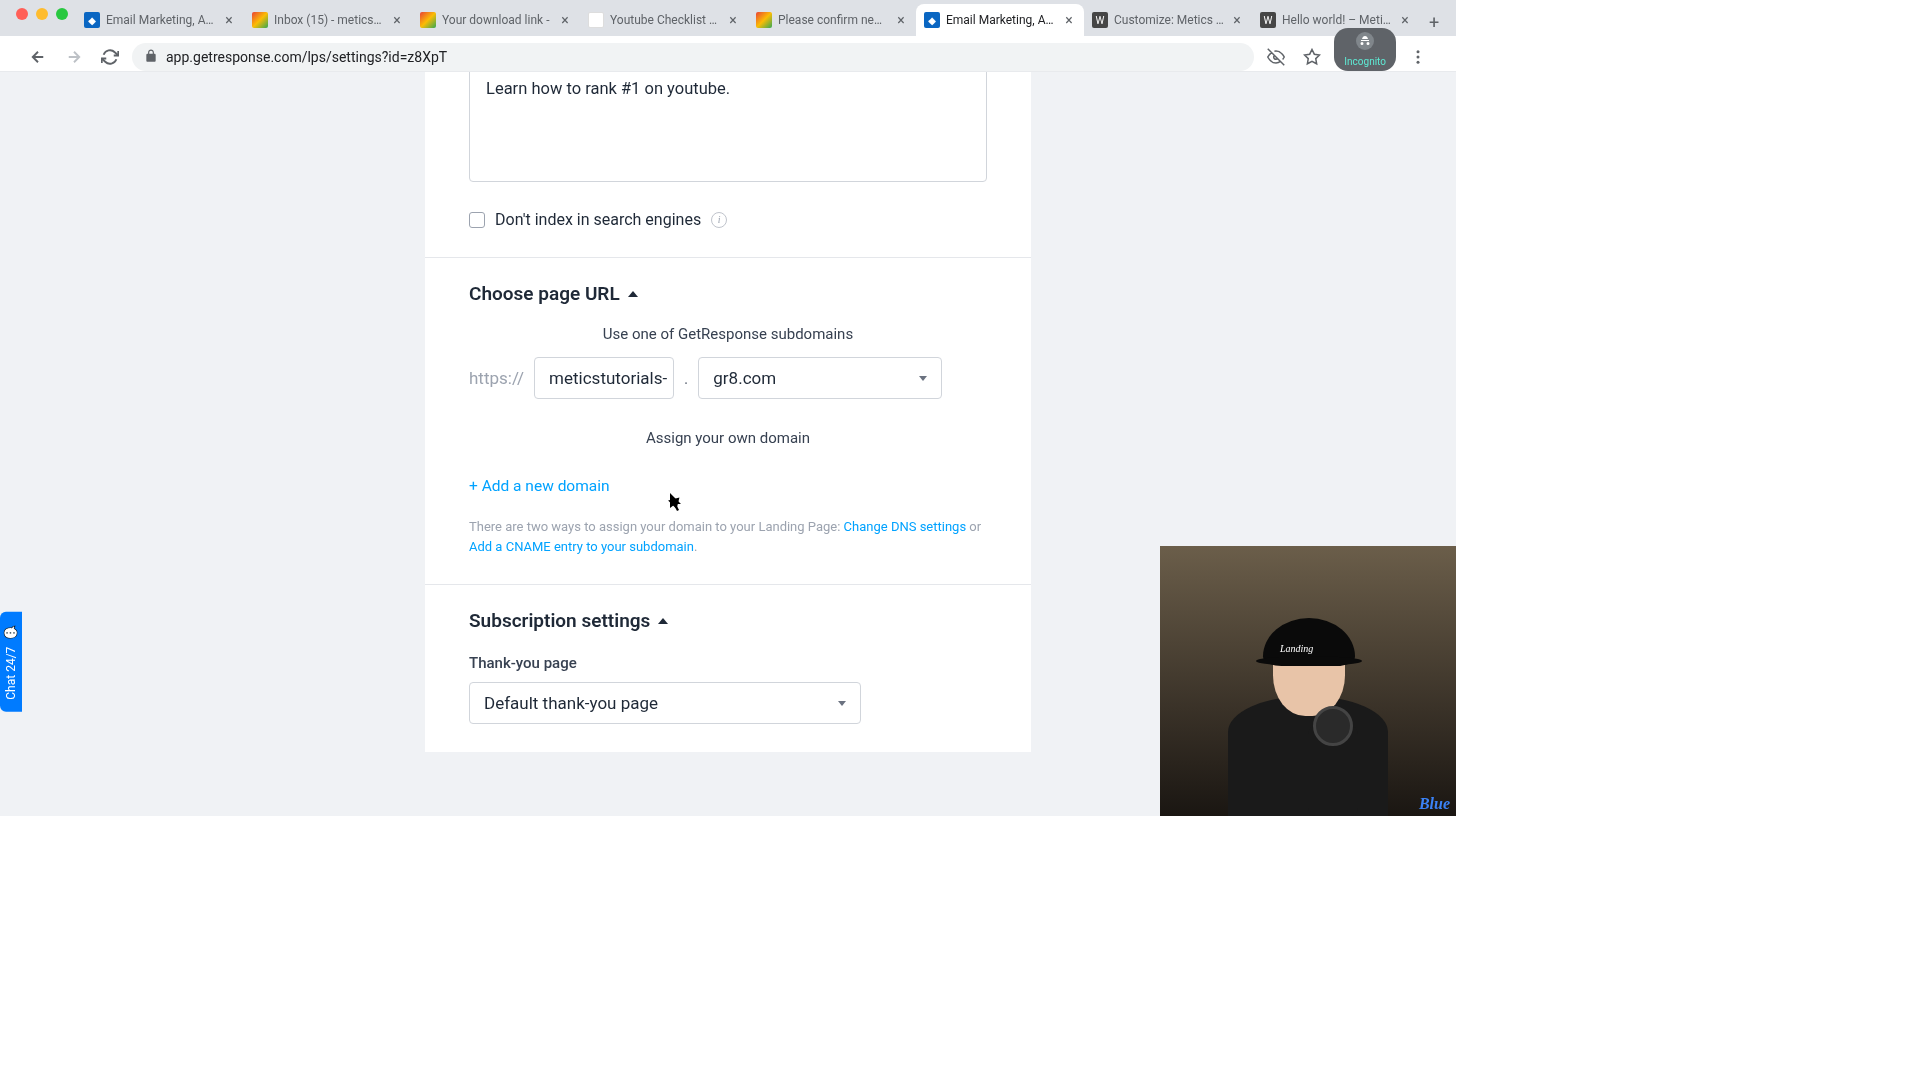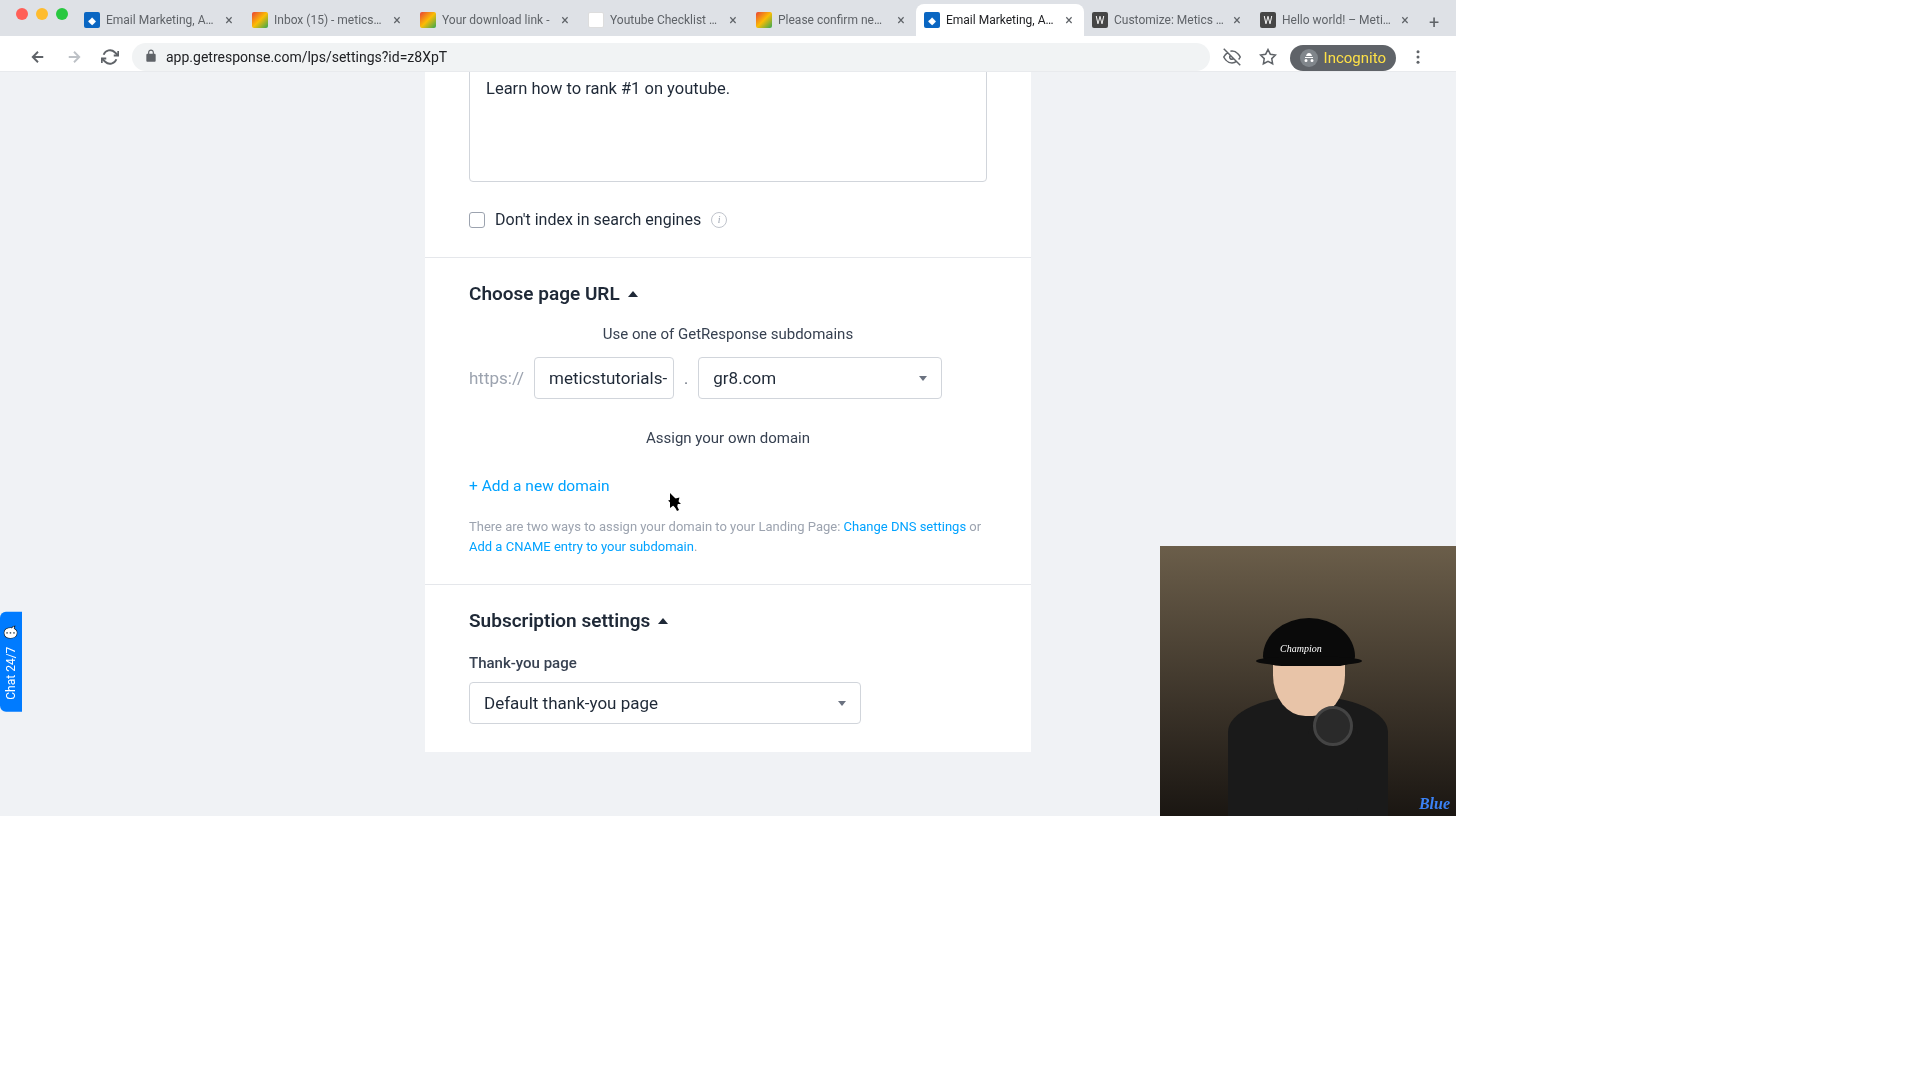--- a/index.html
+++ b/index.html
@@ -24,21 +24,21 @@
   .tab .title { white-space: nowrap; overflow: hidden; text-overflow: ellipsis; flex: 1; }
   .tab .close { width: 14px; height: 14px; flex-shrink: 0; color: #5f6368; font-size: 14px; line-height: 14px; text-align: center; }
   .newtab { width: 28px; height: 28px; display: flex; align-items: center; justify-content: center; color: #5f6368; font-size: 18px; }
 
   
   .toolbar { background: #fff; height: 36px; display: flex; align-items: flex-end; padding: 0 24px; gap: 8px; border-bottom: 1px solid #e8eaed; }
   .nav-btn { width: 28px; height: 28px; display: flex; align-items: center; justify-content: center; color: #5f6368; border-radius: 50%; }
   .nav-btn.disabled { color: #bdc1c6; }
   .addr { flex: 1; height: 28px; background: #f1f3f4; border-radius: 14px; display: flex; align-items: center; padding: 0 12px; gap: 8px; font-size: 14px; color: #202124; }
   .addr .lock { color: #5f6368; }
-  .incog { display: flex; align-items: center; gap: 6px; background: #5f6368; color: #fde047; border-radius: 14px; padding: 4px 10px; font-size: 15px; }
+  .incog { display: flex; align-items: center; gap: 6px; background: #5f6368; color: #5eead4; border-radius: 14px; padding: 4px 10px; font-size: 10px; flex-direction: column; }
   .incog .icon { width: 18px; height: 18px; background: #80868b; border-radius: 50%; display:flex;align-items:center;justify-content:center; }
 
   
   .page { position: absolute; top: 72px; left: 0; right: 0; bottom: 0; background: #f0f2f5; overflow: hidden; }
   .panel { width: 606px; background: #fff; margin: 0 auto; position: relative; top: -8px; }
   .section { padding: 24px 44px 28px; border-bottom: 1px solid #e5e7eb; }
   .section.first { padding-top: 0; }
 
   .textarea { border: 1px solid #d1d5db; border-radius: 4px; padding: 14px 16px; min-height: 118px; font-size: 16.5px; color: #1f2937; }
   .check-row { display: flex; align-items: center; gap: 10px; margin-top: 28px; font-size: 16px; color: #1f2937; }
@@ -246,19 +246,19 @@
     <span>💬</span>
   </div>
 
   <div class="webcam">
     <div class="room"></div>
     <div class="person">
       <div class="torso"></div>
       <div class="head"></div>
       <div class="cap"></div>
       <div class="brim"></div>
-      <div class="cap-text">Champion</div>
+      <div class="cap-text">Landing</div>
       <div class="mic"></div>
       <div class="mic-top"></div>
     </div>
     <div class="blue-logo">Blue</div>
   </div>
 </div>
 
 </body></html>

